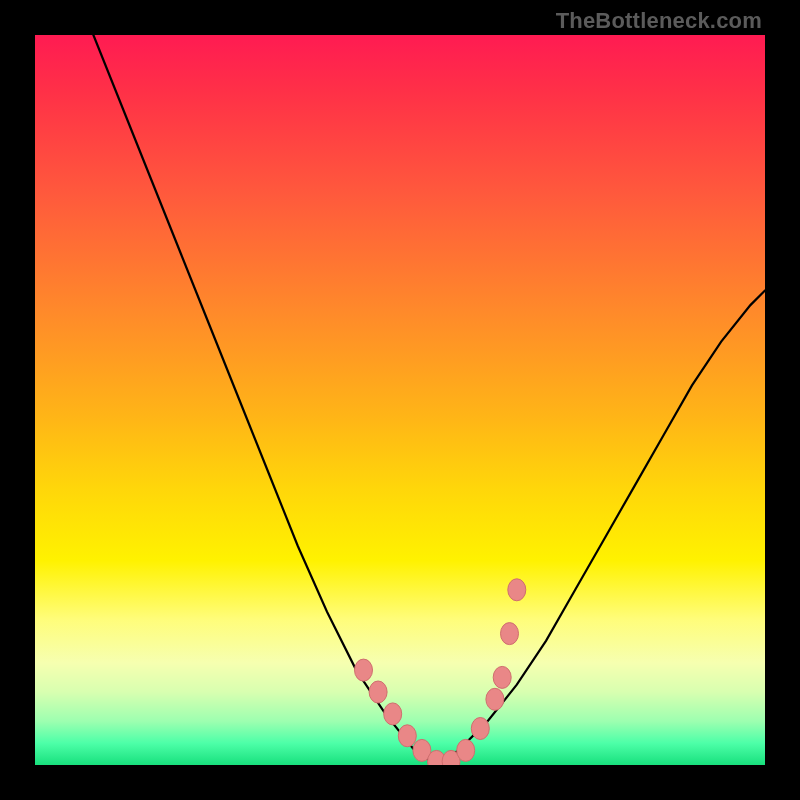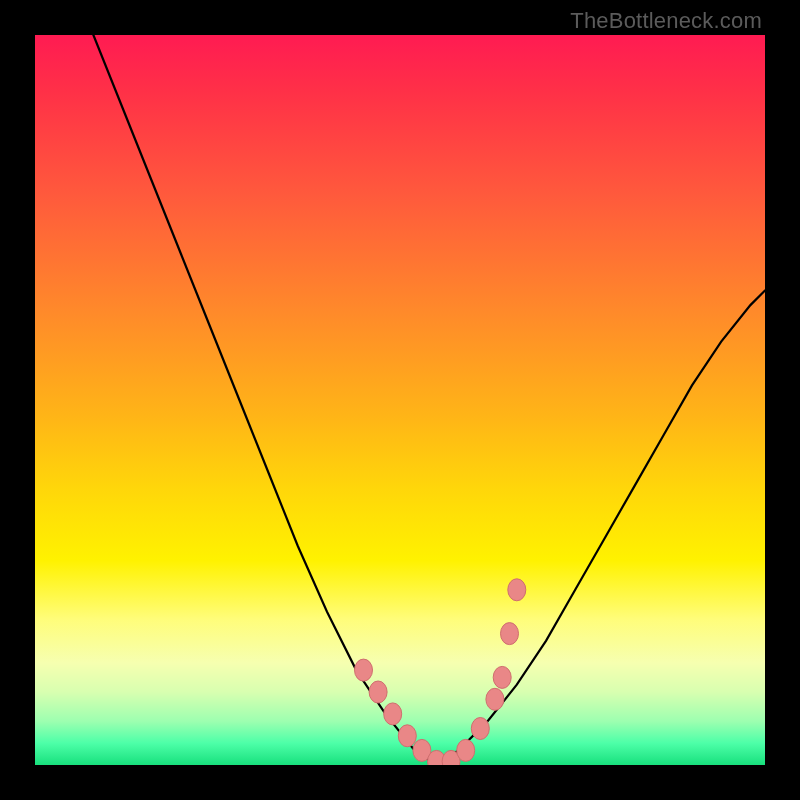--- a/index.html
+++ b/index.html
@@ -44,21 +44,21 @@
       #4dffa8 97%,
       #18e07d 100%
     );
   }
   .watermark {
     position: absolute;
     top: 8px;
     right: 38px;
     color: #5b5b5b;
     font-size: 22px;
-    font-weight: 400;
+    font-weight: 700;
     letter-spacing: 0.2px;
     user-select: none;
   }
   svg.curves {
     position: absolute;
     inset: 0;
   }
 </style>
 </head>
 <body>

